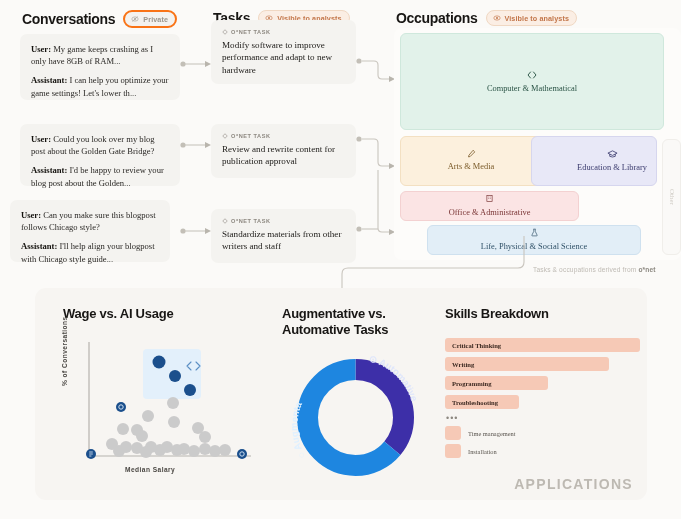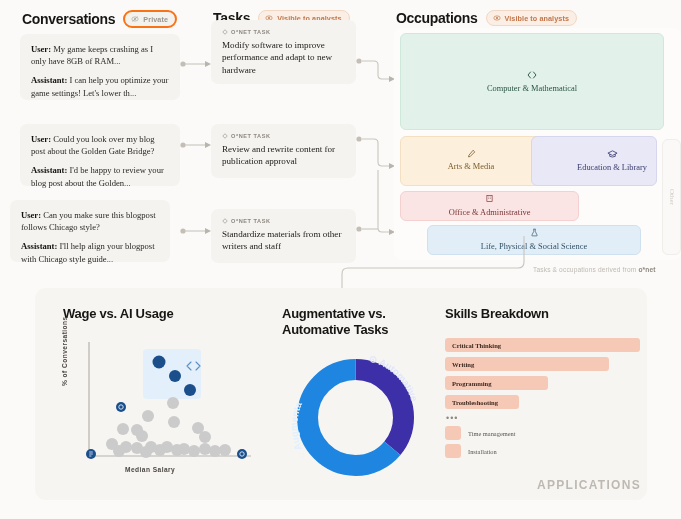--- a/index.html
+++ b/index.html
@@ -93,22 +93,22 @@
   
   #apps {
     position: absolute; left: 35px; top: 288px; width: 612px; height: 212px;
     background: #f7f5f2; border-radius: 11px;
   }
   .panel-title {
     position: absolute; font-size: 13px; font-weight: 700;
     color: #181614; letter-spacing: -0.25px; line-height: 1.25;
   }
   .apps-watermark {
-    position: absolute; right: 6px; bottom: 8px;
-    font-size: 12px; font-weight: 700; letter-spacing: 1.3px; color: #bdb9b2;
+    position: absolute; right: 14px; bottom: 8px;
+    font-size: 14px; font-weight: 700; letter-spacing: 1.3px; color: #bdb9b2;
   }
 
   
   #scatter { position: absolute; left: 28px; top: 46px; width: 190px; height: 150px; }
   .axis-label {
     position: absolute; font-size: 6.6px; font-weight: 700;
     letter-spacing: 0.45px; color: #4a4743;
   }
   #ylab {
     left: -2px; top: 52px; transform: rotate(-90deg); transform-origin: left top;

